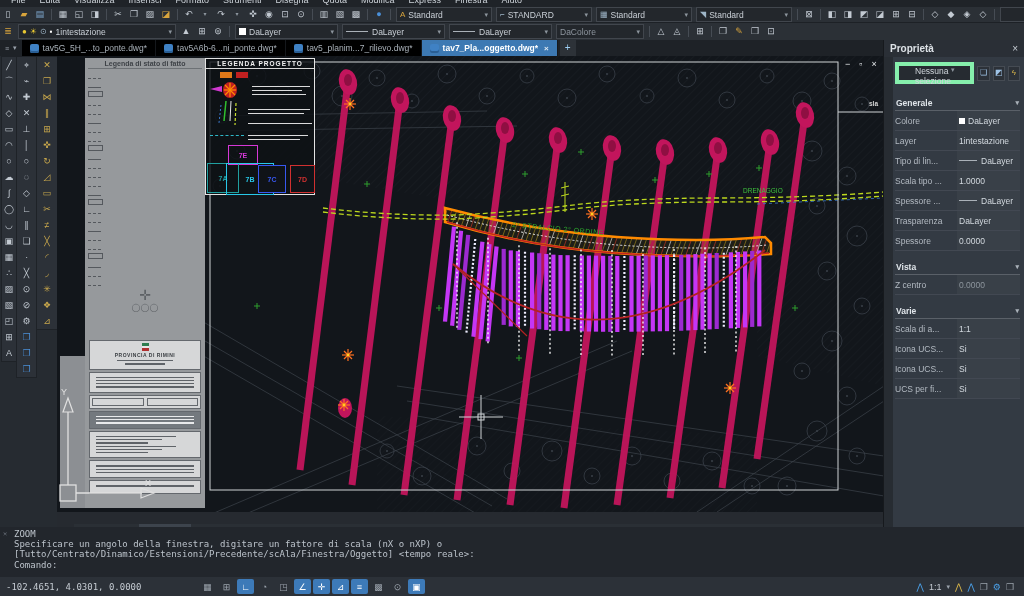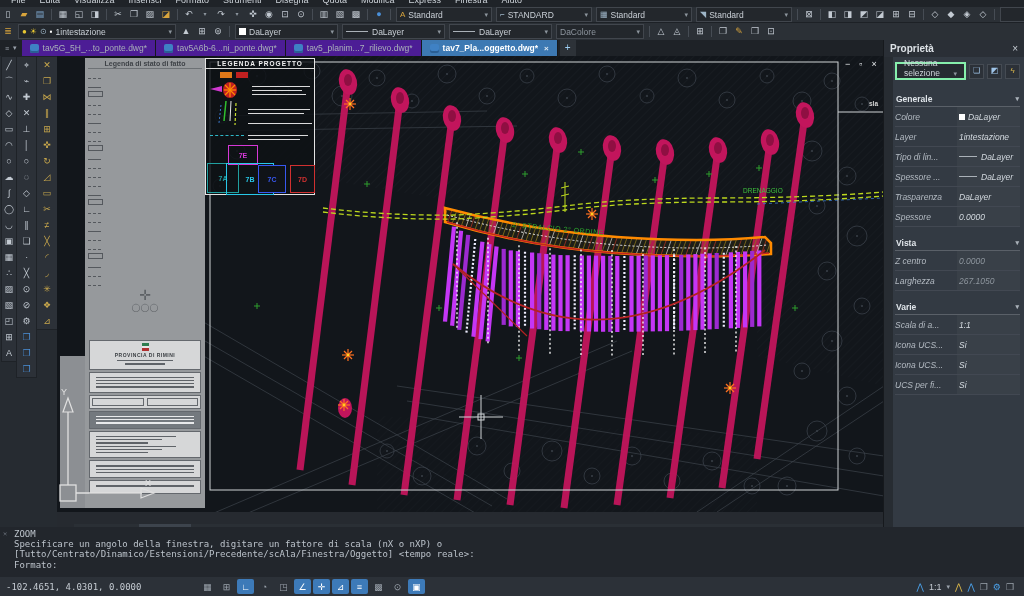--- a/index.html
+++ b/index.html
@@ -14,21 +14,21 @@
   #tb2{top:23px;height:17px;}
   .tbico{width:16px;height:13px;font-size:9px;line-height:13px;text-align:center;color:#c3cad2;cursor:default;flex:none;}
   .tbsep{width:1px;height:11px;background:#464c54;margin:0 3px;flex:none;}
   .combo{display:flex;align-items:center;height:13px;background:#23272c;border:1px solid #41464d;font-size:8.5px;color:#c9cfd6;padding:0 3px;margin:0 2px;flex:none;overflow:hidden;white-space:nowrap;}
   .combo .car{margin-left:auto;color:#8d959e;font-size:7px;padding-left:3px;}
   .combo .pre{margin-right:3px;font-size:8px;}
   .sw{display:inline-block;width:7px;height:7px;background:#fff;margin-right:3px;flex:none;}
   .lnglyph{display:inline-block;width:22px;height:1px;background:#aab1b8;margin-right:4px;flex:none;}
   
   #filetabs{position:absolute;top:40px;left:0;right:0;height:16px;background:#1e2227;display:flex;align-items:flex-end;}
-  .ftab{display:flex;align-items:center;gap:4px;height:16px;padding:0 8px;background:#4c1d95;color:#a9b1b9;font-size:8.5px;border-right:1px solid #15181c;white-space:nowrap;}
+  .ftab{display:flex;align-items:center;gap:4px;height:16px;padding:0 8px;background:#000000;color:#a9b1b9;font-size:8.5px;border-right:1px solid #15181c;white-space:nowrap;}
   .ftab.active{background:#3d79b3;color:#fff;font-weight:bold;}
   .dwgico{width:9px;height:9px;background:#3f81c4;border-radius:2px;flex:none;box-shadow:inset 0 -2px 0 #2a5e93;}
   .ftab .x{font-size:8px;color:#dfe9f2;margin-left:2px;}
   .ftab-lead{display:flex;align-items:center;height:16px;padding:0 5px;color:#9aa2ab;font-size:7px;gap:4px;}
   .ftab-plus{width:16px;height:16px;background:#2d3238;color:#9fd0f5;font-size:10px;line-height:16px;text-align:center;margin-left:2px;}
   
   #leftbar{position:absolute;top:56px;left:0;width:57px;height:471px;background:#262b31;}
   .tcol{position:absolute;top:0;background:#2c3138;border:1px solid #1e2227;}
   .tcell{height:16px;font-size:9px;line-height:16px;text-align:center;cursor:default;}
   
@@ -63,25 +63,25 @@
   .mtab{padding:0 10px;height:15px;line-height:15px;}
   .mtab.active{background:#3d444d;color:#6db3f2;font-weight:bold;}
   .mtab.idle{color:#a9b1b9;}
   
   #props{position:absolute;right:0;top:40px;width:140px;height:487px;background:#333a43;border-left:1px solid #16191d;font-size:8.5px;}
   #props .hd{height:17px;background:#2a2f36;display:flex;align-items:center;padding:0 6px;color:#dde2e7;font-weight:bold;font-size:10px;}
   #props .hd .x{margin-left:auto;color:#c6ccd3;font-weight:normal;}
   .pscroll{position:absolute;left:0;top:17px;bottom:0;width:9px;background:#272c32;}
   .pbody{position:absolute;left:11px;right:4px;top:22px;}
   .selrow{display:flex;align-items:center;gap:3px;margin-bottom:12px;}
-  .selcombo{flex:1;display:flex;align-items:flex-end;background:#262b31;border:2px solid #86efac;height:14px;padding:0 7px;color:#cfd5db;}
+  .selcombo{flex:1;display:flex;align-items:flex-start;background:#262b31;border:4px solid #86efac;height:14px;padding:0 16px;color:#cfd5db;}
   .pico{width:13px;height:13px;border:1px solid #454b53;background:#2c3138;text-align:center;line-height:12px;font-size:8px;color:#9fc4e8;}
   .sechd{display:flex;align-items:center;color:#e0e5ea;font-weight:bold;border-bottom:1px solid #5a6068;padding:2px 1px;margin-top:9px;}
   .sechd .car{margin-left:auto;color:#aab1b9;font-size:7px;}
-  .prow{display:flex;align-items:center;height:19px;border-bottom:1px solid rgba(90,96,104,.4);font-style:italic;}
+  .prow{display:flex;align-items:center;height:19px;border-bottom:1px solid rgba(90,96,104,.4);}
   .plbl{width:62px;color:#b3bac2;flex:none;}
   .pval{flex:1;display:flex;align-items:center;color:#d3d9df;background:rgba(255,255,255,.03);height:100%;padding-left:2px;}
   .pval.dim{color:#8d959d;}
   
   #cmd{position:absolute;left:0;top:527px;width:1024px;height:50px;background:#22262c;font-family:"DejaVu Sans Mono",monospace;font-size:9px;color:#bcc3cb;padding-top:2px;box-sizing:border-box;}
   #cmd .ln{height:10px;line-height:10px;padding-left:14px;white-space:pre;}
   #cmd .ln.first{position:relative;}
   #cmd .xmark{position:absolute;left:3px;color:#6a707a;font-size:7px;}
   #cmd .prompt{margin-top:1px;}
   
@@ -894,20 +894,26 @@
             </span>
           </div>
           <div class="prow">
             <span class="plbl">Tipo di lin...</span>
             <span class="pval">
               <span class="lnglyph" style="width: 18px;"></span>
               <span>DaLayer</span>
             </span>
           </div>
           <div class="prow">
+            <span class="plbl">Scala tipo ...</span>
+            <span class="pval">
+              <span>1.0000</span>
+            </span>
+          </div>
+          <div class="prow">
             <span class="plbl">Spessore ...</span>
             <span class="pval">
               <span class="lnglyph" style="width: 18px;"></span>
               <span>DaLayer</span>
             </span>
           </div>
           <div class="prow">
             <span class="plbl">Trasparenza</span>
             <span class="pval">
               <span>DaLayer</span>
@@ -922,26 +928,20 @@
           <div class="sechd">
             <span>Vista</span>
             <span class="car">▾</span>
           </div>
           <div class="prow">
             <span class="plbl">Z centro</span>
             <span class="pval dim">
               <span>0.0000</span>
             </span>
           </div>
-          <div class="prow">
-            <span class="plbl">Larghezza</span>
-            <span class="pval dim">
-              <span>267.1050</span>
-            </span>
-          </div>
           <div class="sechd">
             <span>Varie</span>
             <span class="car">▾</span>
           </div>
           <div class="prow">
             <span class="plbl">Scala di a...</span>
             <span class="pval">
               <span>1:1</span>
             </span>
           </div>
@@ -964,21 +964,21 @@
             </span>
           </div>
         </div>
     </div>
   </div>
 
   <div id="cmd">
       <div class="ln first"><span class="xmark">✕</span><span>ZOOM</span></div>
       <div class="ln">Specificare un angolo della finestra, digitare un fattore di scala (nX o nXP) o</div>
       <div class="ln">[Tutto/Centrato/Dinamico/Estensioni/Precedente/scAla/Finestra/Oggetto] &lt;tempo reale&gt;:</div>
-      <div class="ln prompt">Formato:</div>
+      <div class="ln prompt">Comando:</div>
     </div>
 
   <div id="status">
     <span id="coords">-102.4651, 4.0301, 0.0000</span>
     <span id="sticons" style="display:flex;margin-left:42px;">
         <span class="stico">▦</span>
         <span class="stico">⊞</span>
         <span class="stico on">∟</span>
         <span class="stico">◔</span>
         <span class="stico">◳</span>

